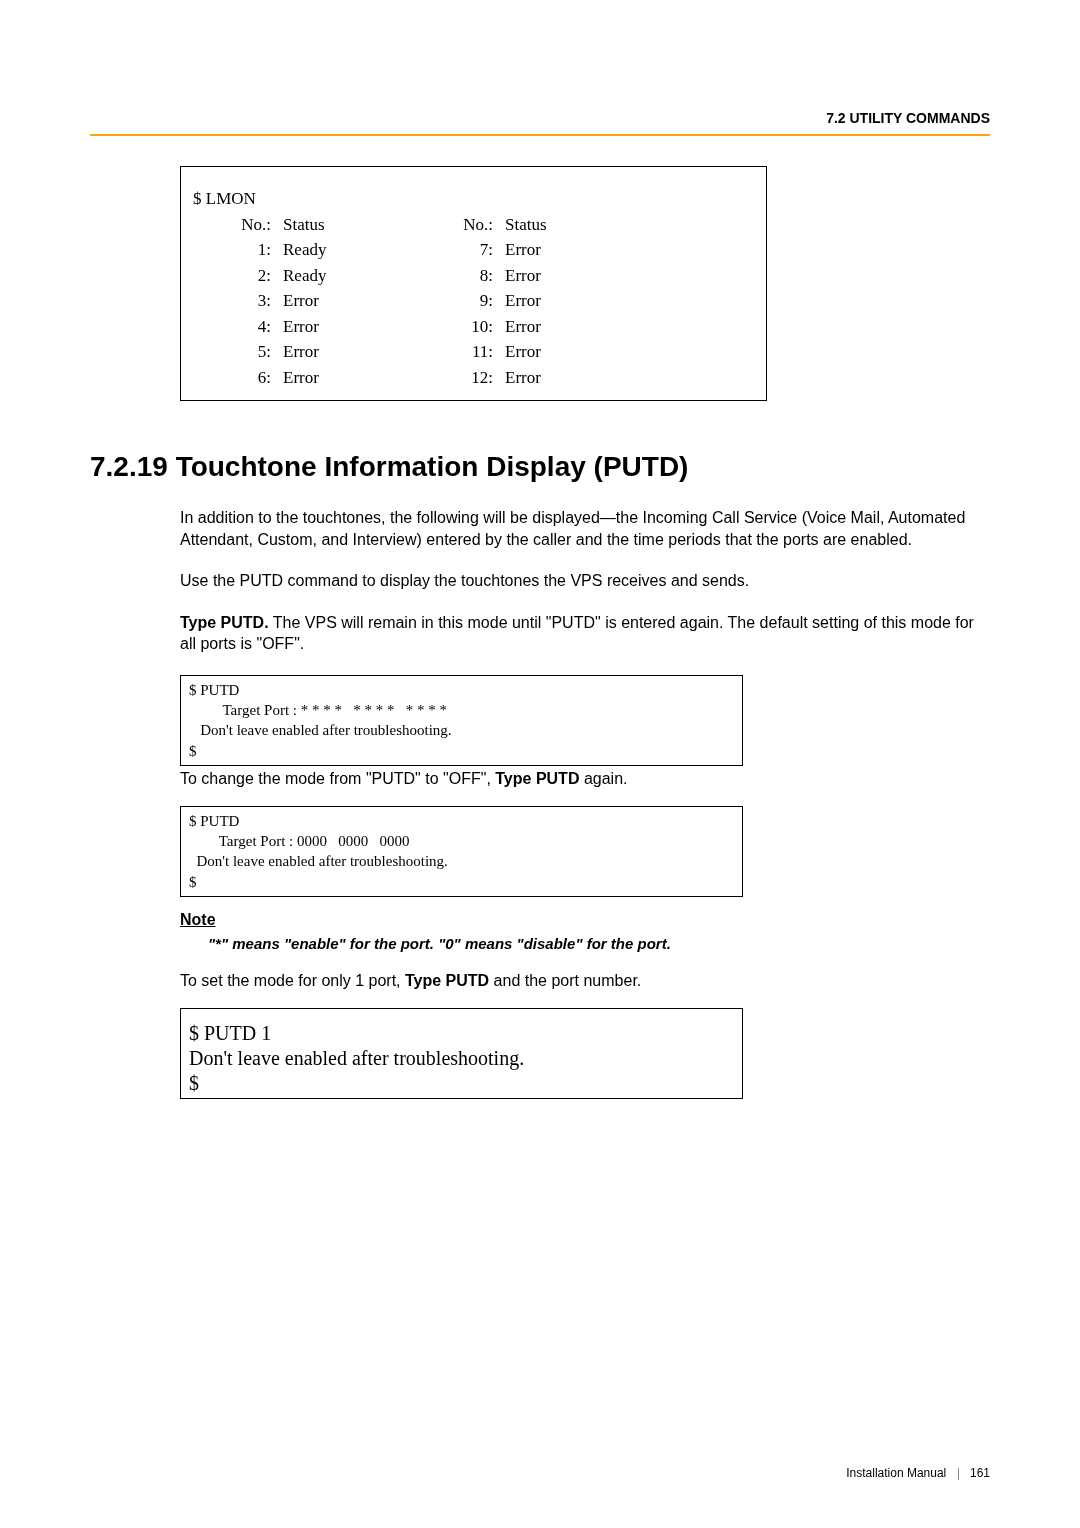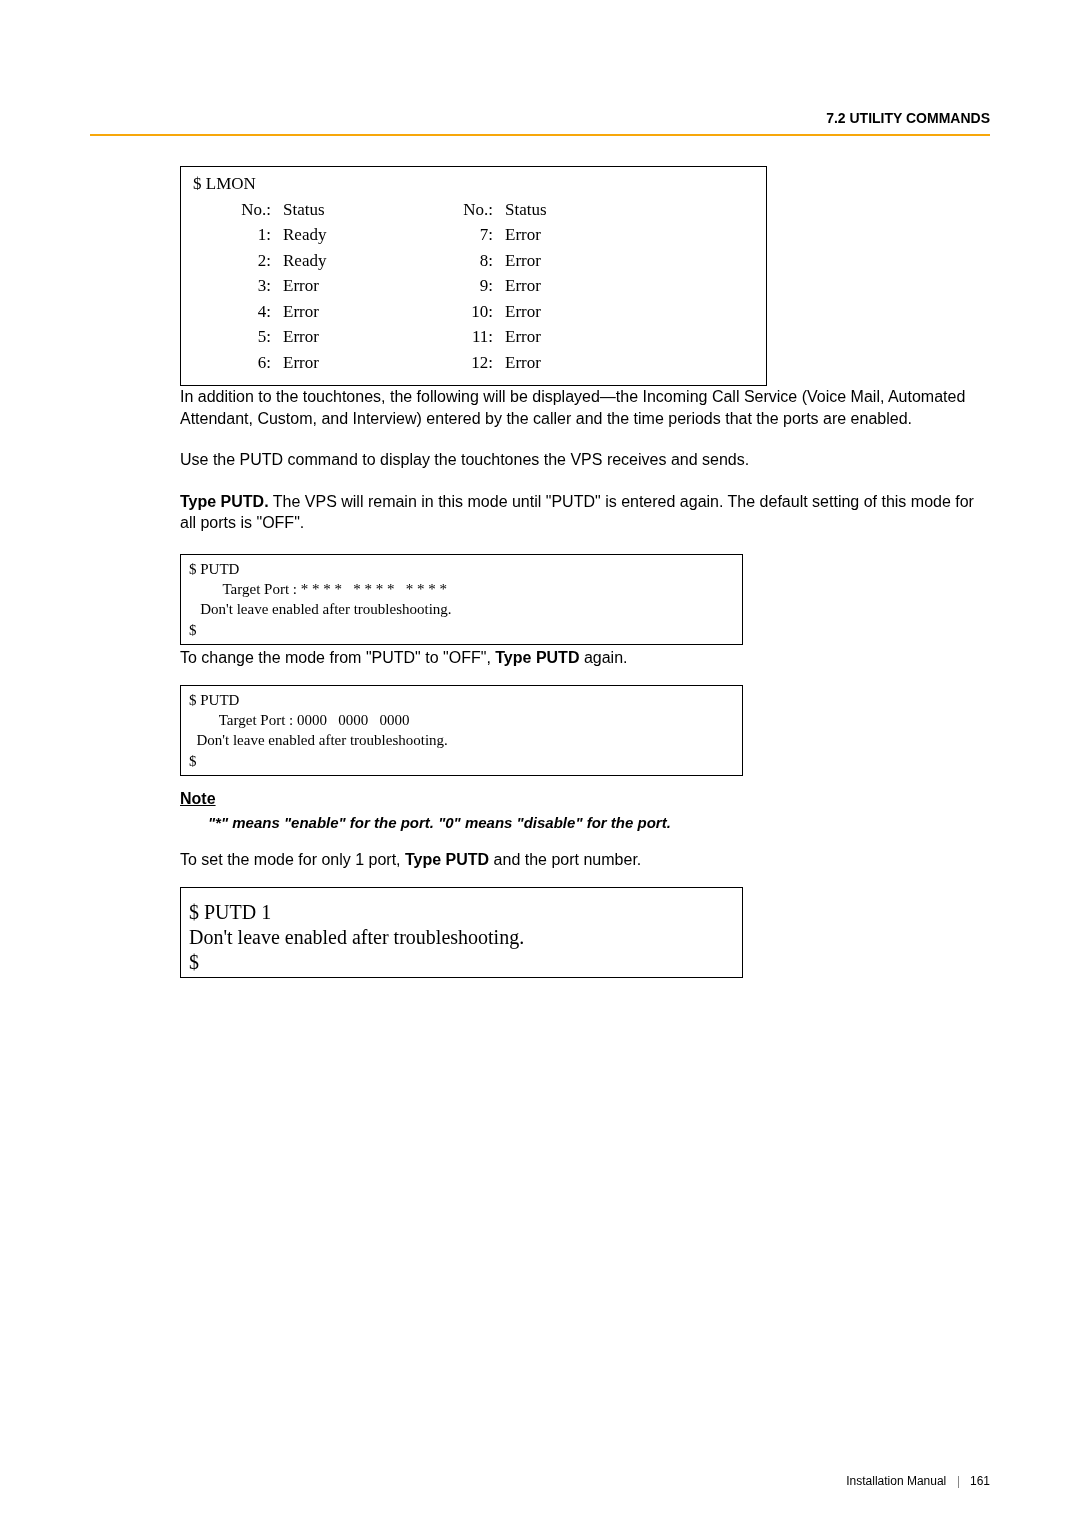--- a/index.html
+++ b/index.html
@@ -24,21 +24,21 @@
   }
   .hr-top {
     border: none;
     border-top: 2px solid #f7a70a;
     margin: 0 0 30px 0;
   }
   .lmon-box {
     border: 1px solid #000;
     width: 565px;
     margin-left: 90px;
-    padding: 4px 10px 10px 10px;
+    padding: 19px 10px 10px 10px;
     font-family: "Times New Roman", Times, serif;
     font-size: 17px;
     line-height: 1.5;
   }
   .lmon-row {
     display: flex;
     align-items: center;
   }
   .lmon-cmd {
     padding-left: 2px;
@@ -96,21 +96,21 @@
     margin-bottom: 20px;
   }
   .followup {
     margin-left: 90px;
     font-size: 16px;
     margin-top: 0;
     margin-bottom: 18px;
   }
   .footer {
     position: absolute;
-    bottom: 40px;
+    bottom: 48px;
     right: 90px;
     font-size: 12px;
     color: #000;
   }
   .footer .sep {
     display: inline-block;
     border-left: 1px solid #888;
     height: 12px;
     margin: 0 8px;
     vertical-align: middle;
@@ -162,20 +162,24 @@
       <div class="col-d">Error</div>
     </div>
     <div class="lmon-row">
       <div class="col-a">6:</div>
       <div class="col-b">Error</div>
       <div class="col-c">12:</div>
       <div class="col-d">Error</div>
     </div>
   </div>
 
+  <div class="section-title">
+    <span>7.2.19</span>
+    <span>Touchtone Information Display (PUTD)</span>
+  </div>
 
   <div class="body-text">
     <p>In addition to the touchtones, the following will be displayed—the Incoming Call Service (Voice Mail, Automated Attendant, Custom, and Interview) entered by the caller and the time periods that the ports are enabled.</p>
     <p>Use the PUTD command to display the touchtones the VPS receives and sends.</p>
     <p>
       <strong>Type PUTD.</strong><span> The VPS will remain in this mode until "PUTD" is entered again. The default setting of this mode for all ports is "OFF".</span>
     </p>
   </div>
 
   <div class="code-box">

